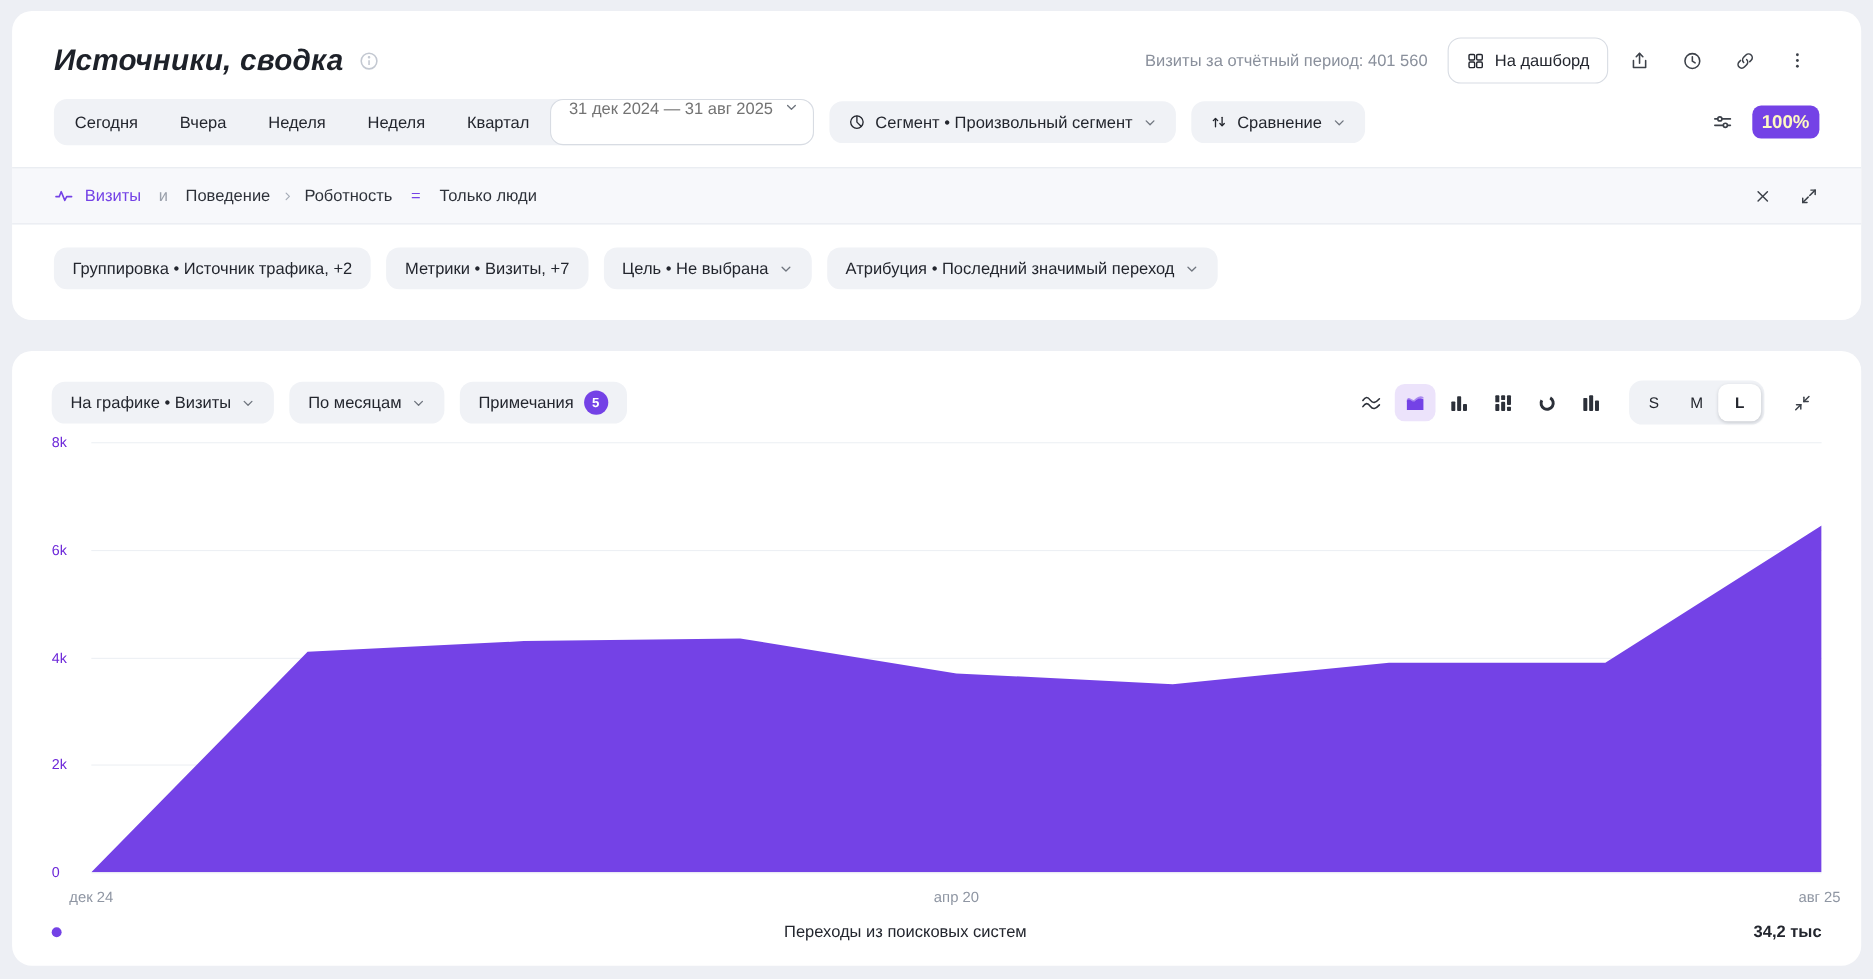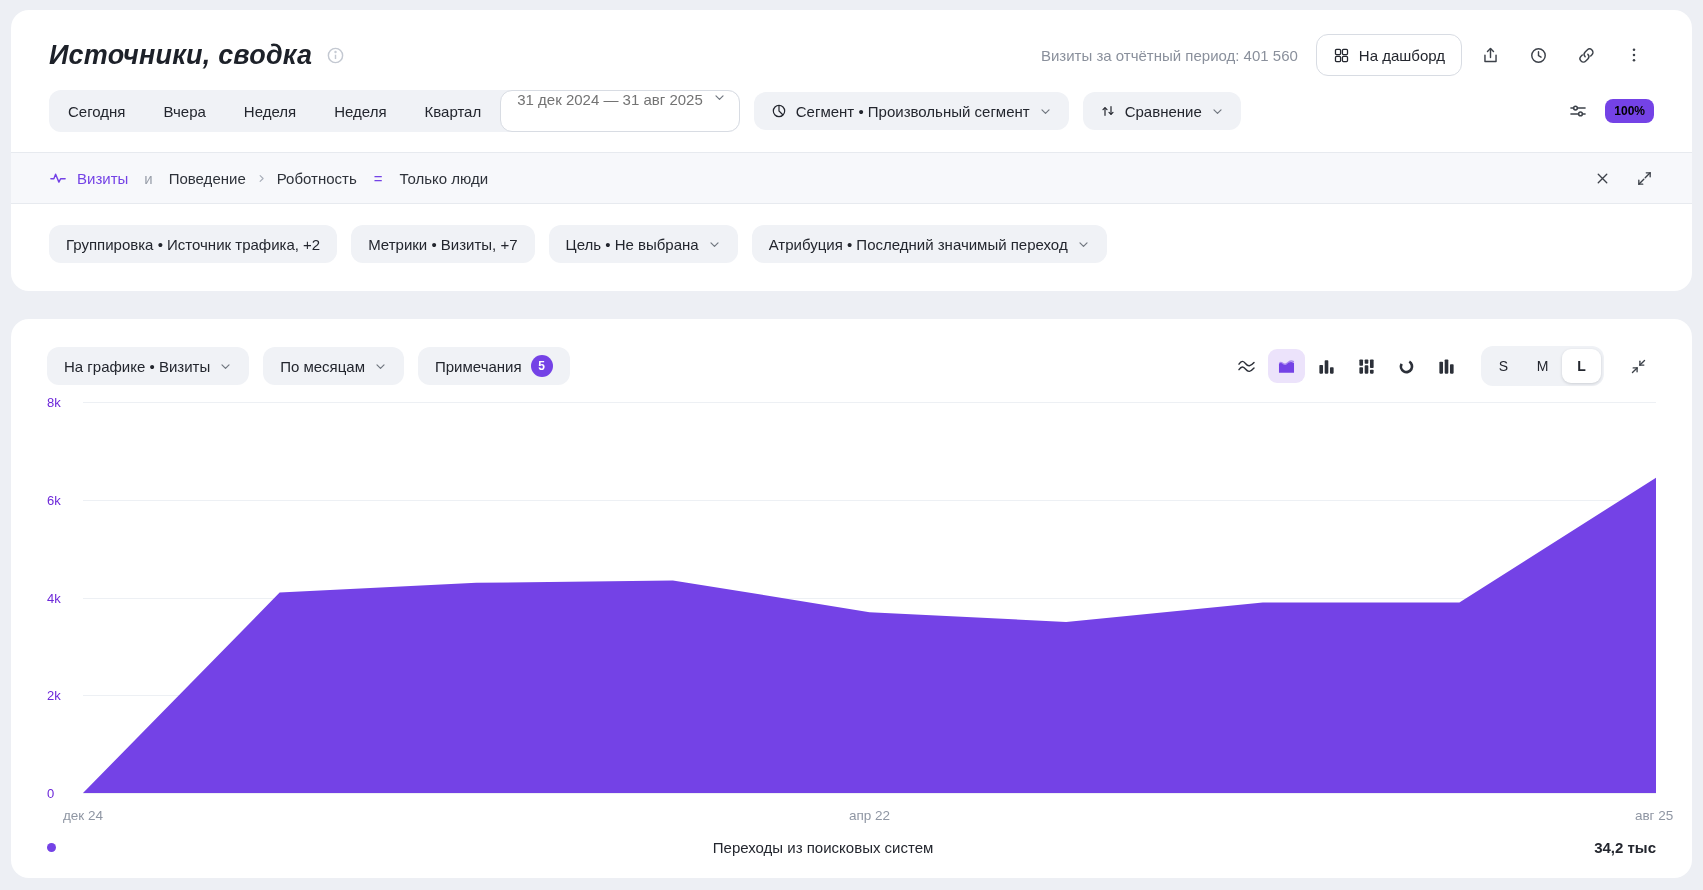--- a/index.html
+++ b/index.html
@@ -41,21 +41,21 @@
     cursor:pointer; font-family:inherit;
   }
   .pill {
     display:inline-flex; align-items:center; gap:9px; height:38px; padding:0 17px;
     background:#f0f2f6; border:none; border-radius:12px; font-size:15px; color:#23262e;
     cursor:pointer; font-family:inherit; white-space:nowrap;
   }
   .chev { color:#70767f; display:flex; }
   .toolbar-right { display:flex; align-items:center; gap:9px; }
   .sampling-badge {
-    background:var(--accent); color:#000000; font-size:12px; font-weight:700;
+    background:var(--accent); color:#fef9c3; font-size:17px; font-weight:700;
     border-radius:8px; padding:5px 9px; border:none; cursor:pointer; font-family:inherit;
   }
 
   
   .segment-bar {
     margin-top:20px; background:#f7f8fb; border-top:1px solid #e7eaef; border-bottom:1px solid #e7eaef;
     padding:7px 30px 7px 38px; display:flex; align-items:center; justify-content:space-between;
   }
   .segment-left { display:flex; align-items:center; gap:10px; font-size:15px;text-align:right; }
   .seg-metric { color:var(--accent); font-weight:500; }
@@ -414,21 +414,21 @@
         <div class="gridline" style="top:25%"></div>
         <div class="gridline" style="top:50%"></div>
         <div class="gridline" style="top:75%"></div>
         <div class="gridline" style="top:100%"></div>
         <svg preserveAspectRatio="none" viewBox="0 0 1000 400">
             <polygon points="0,400 0.0,400.0 125.0,195.0 250.0,185.0 375.0,182.5 500.0,215.0 625.0,225.0 750.0,205.0 875.0,205.0 1000.0,77.5 1000,400" fill="#7442e6"></polygon>
           </svg>
       </div>
       <div class="xlabels">
         <span class="xlabel first">дек 24</span>
-        <span class="xlabel mid">апр 22</span>
+        <span class="xlabel mid">апр 20</span>
         <span class="xlabel last">авг 25</span>
       </div>
     </div>
 
     <div class="legend-row">
       <span class="legend-dot"></span>
       <span class="legend-label">Переходы из поисковых систем</span>
       <span class="legend-value">34,2 тыс</span>
     </div>
   </section>

